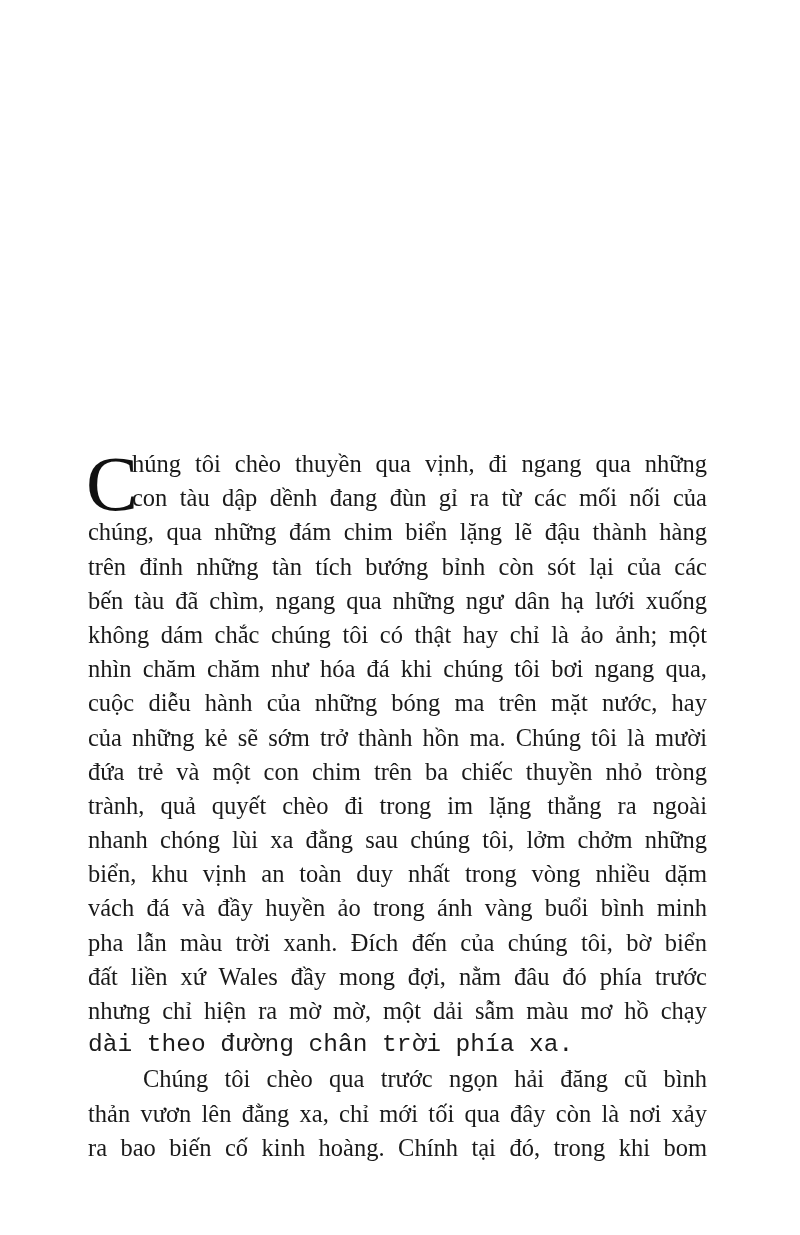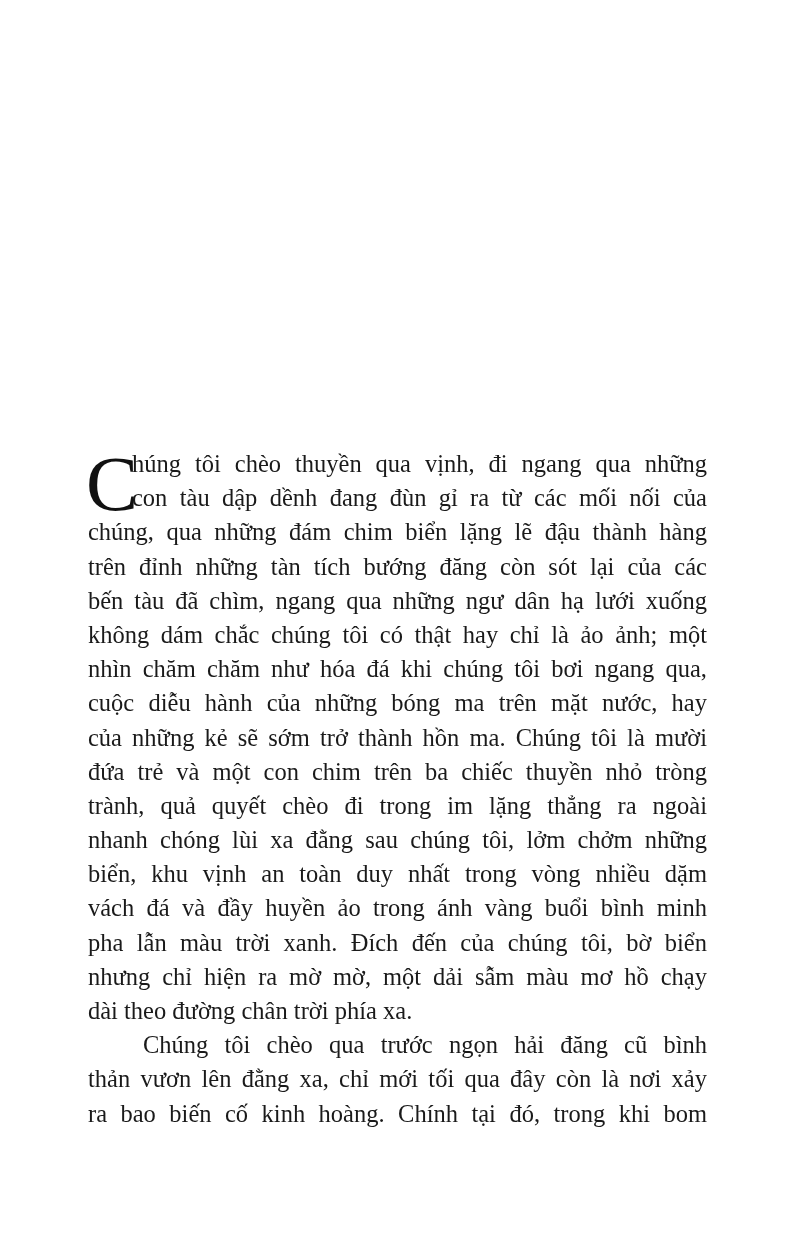--- a/index.html
+++ b/index.html
@@ -32,20 +32,21 @@
     }
     .line {
       display: block;
       white-space: nowrap;
       text-align: justify;
       text-align-last: justify;
       height: 34.2px;
     }
     .line.last {
       text-align-last: left;
+      font-family: Liberation Mono, monospace;
     }
     .line.indent {
       padding-left: 55px;
       font-family: Liberation Serif, serif;
     }
     .line.dc {
       padding-left: 44px;
     }
     .drop-cap {
       position: absolute;
@@ -61,32 +62,33 @@
 <body>
 
 <div class="page">
   <div class="text-block">
     <span class="drop-cap">C</span>
 
     <div>
       <span class="line dc">húng tôi chèo thuyền qua vịnh, đi ngang qua những</span>
       <span class="line dc">con tàu dập dềnh đang đùn gỉ ra từ các mối nối của</span>
       <span class="line">chúng, qua những đám chim biển lặng lẽ đậu thành hàng</span>
-      <span class="line">trên đỉnh những tàn tích bướng đăng còn sót lại của các</span>
+      <span class="line">trên đỉnh những tàn tích bướng bỉnh còn sót lại của các</span>
       <span class="line">bến tàu đã chìm, ngang qua những ngư dân hạ lưới xuống</span>
       <span class="line">không dám chắc chúng tôi có thật hay chỉ là ảo ảnh; một</span>
       <span class="line">nhìn chăm chăm như hóa đá khi chúng tôi bơi ngang qua,</span>
       <span class="line">cuộc diễu hành của những bóng ma trên mặt nước, hay</span>
       <span class="line">của những kẻ sẽ sớm trở thành hồn ma. Chúng tôi là mười</span>
       <span class="line">đứa trẻ và một con chim trên ba chiếc thuyền nhỏ tròng</span>
       <span class="line">trành, quả quyết chèo đi trong im lặng thẳng ra ngoài</span>
       <span class="line">nhanh chóng lùi xa đằng sau chúng tôi, lởm chởm những</span>
       <span class="line">biển, khu vịnh an toàn duy nhất trong vòng nhiều dặm</span>
       <span class="line">vách đá và đầy huyền ảo trong ánh vàng buổi bình minh</span>
       <span class="line">pha lẫn màu trời xanh. Đích đến của chúng tôi, bờ biển</span>
+      <span class="line">đất liền xứ Wales đầy mong đợi, nằm đâu đó phía trước</span>
       <span class="line">nhưng chỉ hiện ra mờ mờ, một dải sẫm màu mơ hồ chạy</span>
       <span class="line last">dài theo đường chân trời phía xa.</span>
     </div>
 
     <div>
       <span class="line indent">Chúng tôi chèo qua trước ngọn hải đăng cũ bình</span>
       <span class="line">thản vươn lên đằng xa, chỉ mới tối qua đây còn là nơi xảy</span>
       <span class="line">ra bao biến cố kinh hoàng. Chính tại đó, trong khi bom</span>
     </div>
   </div>

